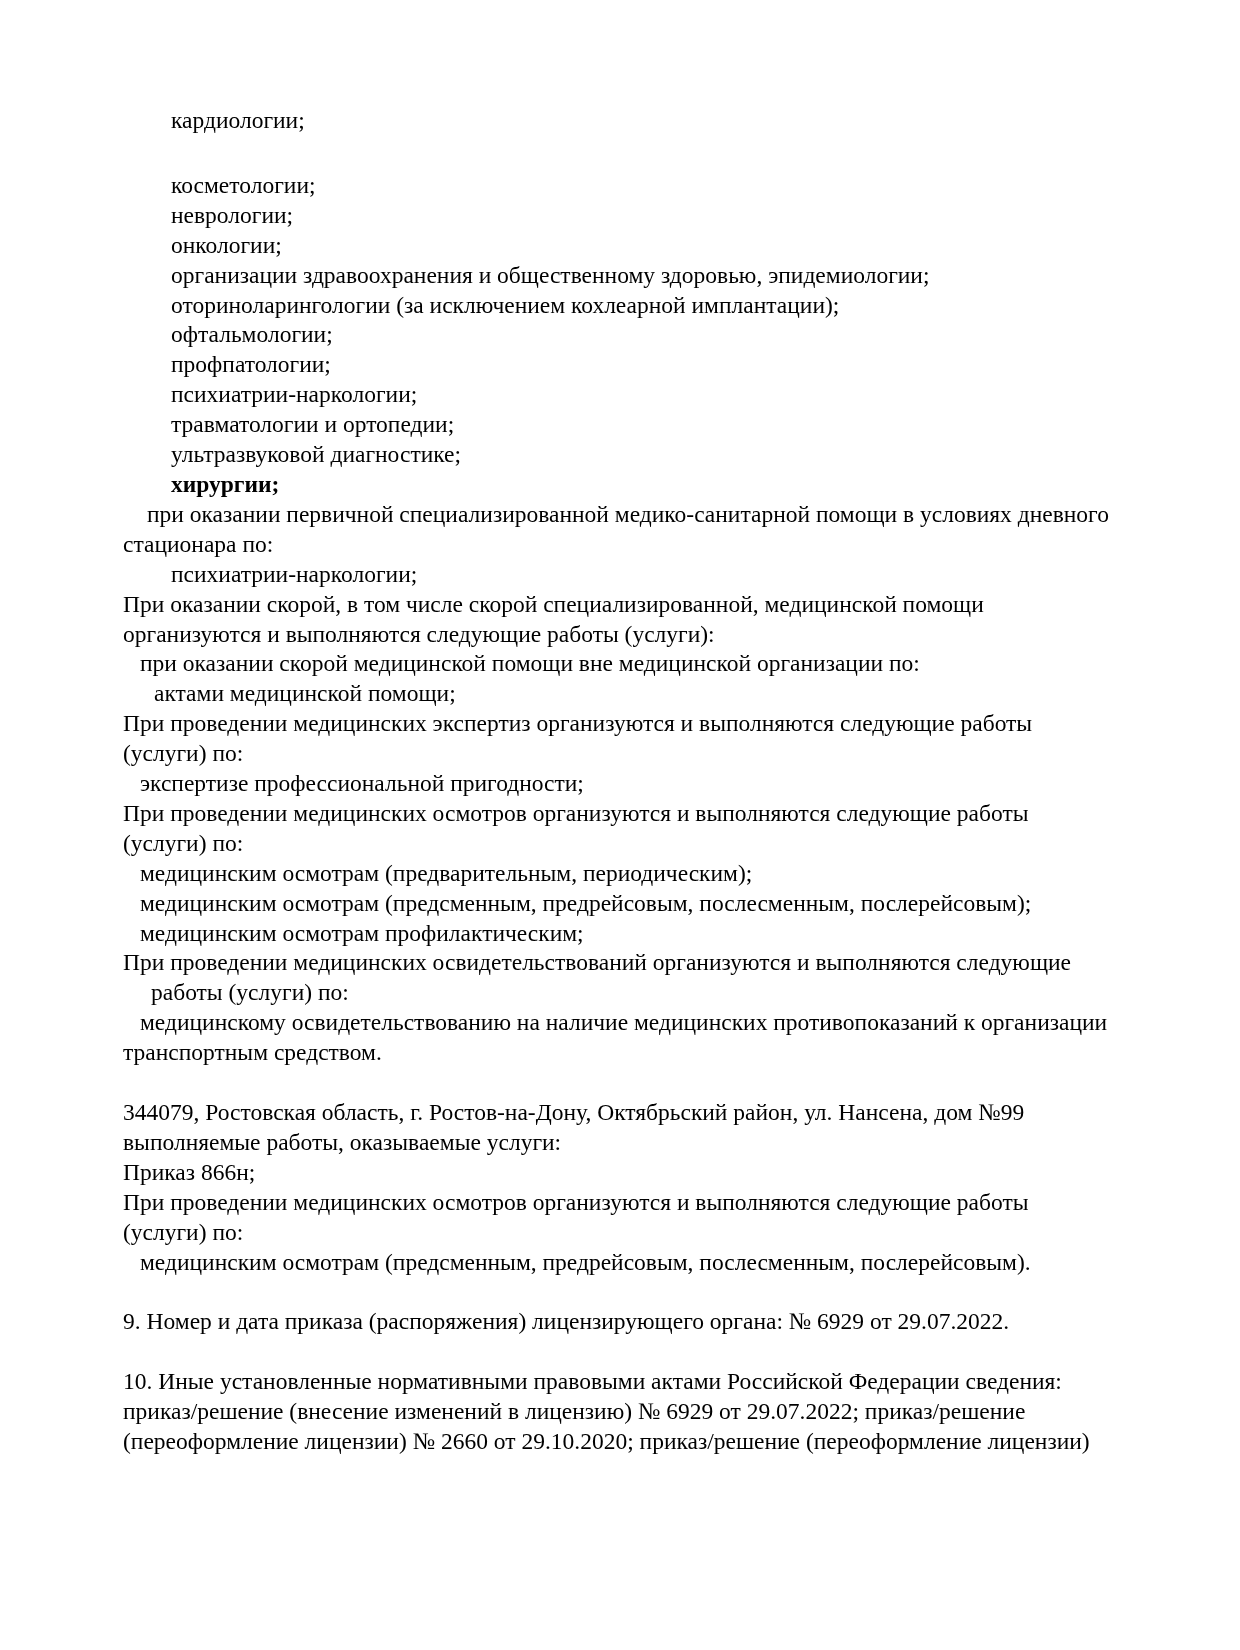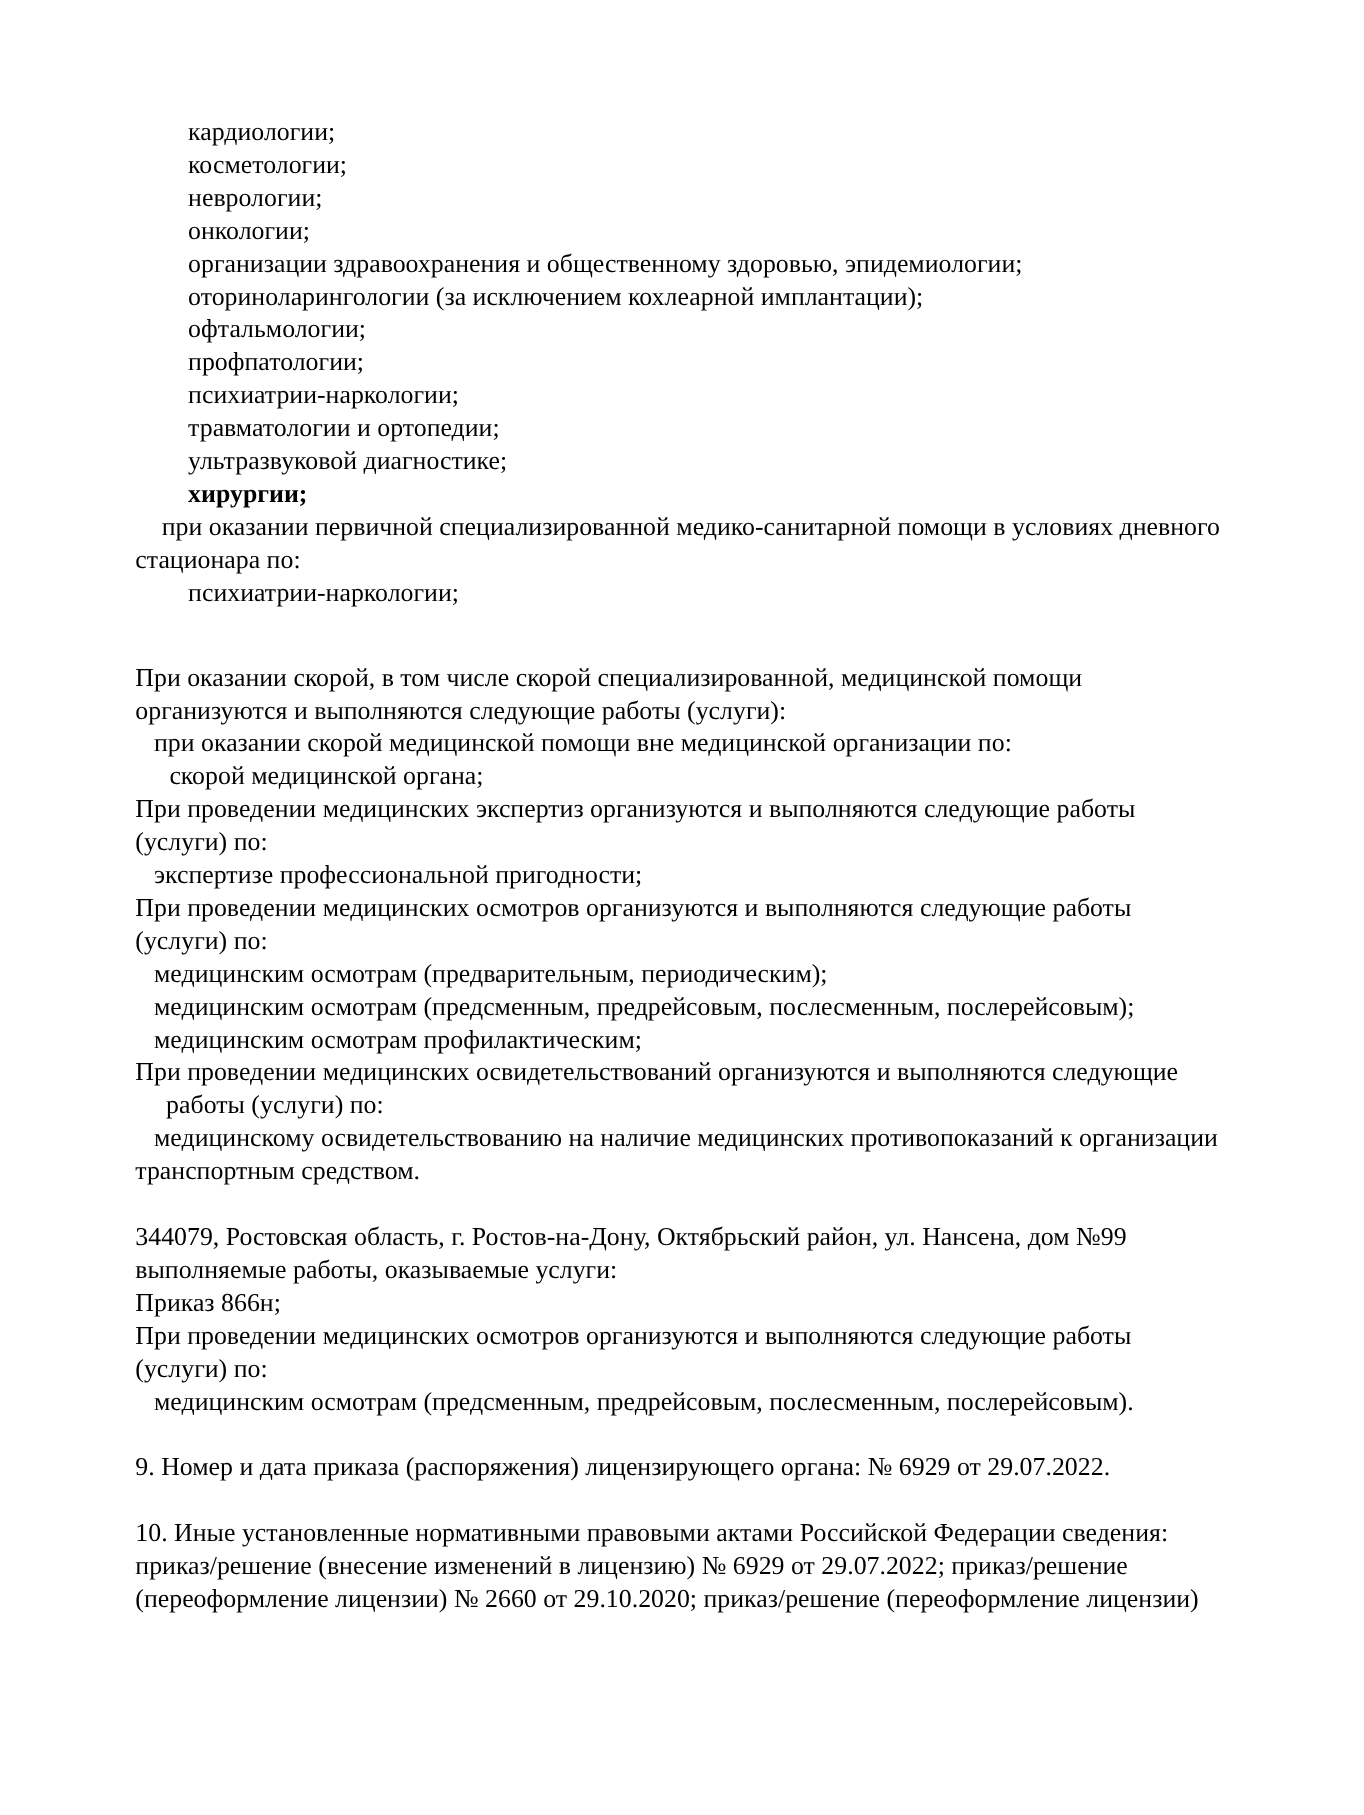--- a/index.html
+++ b/index.html
@@ -27,38 +27,38 @@
   }
   .blank-line {
     height: 29.9px;
   }
 </style>
 </head>
 <body>
 
 <div class="page" style="background: rgb(255, 255, 255); color: rgb(0, 0, 0);">
     <div class="text-line" style="padding-left: 48px;">кардиологии;</div>
-    <div class="text-line" style="padding-left: 48px;">косметологии;</div>
+    <div class="text-line" style="padding-left: 48px; margin-top: 35px;">косметологии;</div>
     <div class="text-line" style="padding-left: 48px;">неврологии;</div>
     <div class="text-line" style="padding-left: 48px;">онкологии;</div>
     <div class="text-line" style="padding-left: 48px;">организации здравоохранения и общественному здоровью, эпидемиологии;</div>
     <div class="text-line" style="padding-left: 48px;">оториноларингологии (за исключением кохлеарной имплантации);</div>
     <div class="text-line" style="padding-left: 48px;">офтальмологии;</div>
     <div class="text-line" style="padding-left: 48px;">профпатологии;</div>
     <div class="text-line" style="padding-left: 48px;">психиатрии-наркологии;</div>
     <div class="text-line" style="padding-left: 48px;">травматологии и ортопедии;</div>
     <div class="text-line" style="padding-left: 48px;">ультразвуковой диагностике;</div>
     <div class="text-line" style="padding-left: 48px; font-weight: bold;">хирургии;</div>
     <div class="text-line" style="padding-left: 24px;">при оказании первичной специализированной медико-санитарной помощи в условиях дневного</div>
     <div class="text-line" style="padding-left: 0px;">стационара по:</div>
     <div class="text-line" style="padding-left: 48px;">психиатрии-наркологии;</div>
-    <div class="text-line" style="padding-left: 0px; margin-top: 48px;">При оказании скорой, в том числе скорой специализированной, медицинской помощи</div>
+    <div class="text-line" style="padding-left: 0px;">При оказании скорой, в том числе скорой специализированной, медицинской помощи</div>
     <div class="text-line" style="padding-left: 0px;">организуются и выполняются следующие работы (услуги):</div>
     <div class="text-line" style="padding-left: 17px;">при оказании скорой медицинской помощи вне медицинской организации по:</div>
-    <div class="text-line" style="padding-left: 31px;">скорой медицинской органа;</div>
+    <div class="text-line" style="padding-left: 31px;">актами медицинской помощи;</div>
     <div class="text-line" style="padding-left: 0px;">При проведении медицинских экспертиз организуются и выполняются следующие работы</div>
     <div class="text-line" style="padding-left: 0px;">(услуги) по:</div>
     <div class="text-line" style="padding-left: 17px;">экспертизе профессиональной пригодности;</div>
     <div class="text-line" style="padding-left: 0px;">При проведении медицинских осмотров организуются и выполняются следующие работы</div>
     <div class="text-line" style="padding-left: 0px;">(услуги) по:</div>
     <div class="text-line" style="padding-left: 17px;">медицинским осмотрам (предварительным, периодическим);</div>
     <div class="text-line" style="padding-left: 17px;">медицинским осмотрам (предсменным, предрейсовым, послесменным, послерейсовым);</div>
     <div class="text-line" style="padding-left: 17px;">медицинским осмотрам профилактическим;</div>
     <div class="text-line" style="padding-left: 0px;">При проведении медицинских освидетельствований организуются и выполняются следующие</div>
     <div class="text-line" style="padding-left: 0px; margin-left: 28px;">работы (услуги) по:</div>

